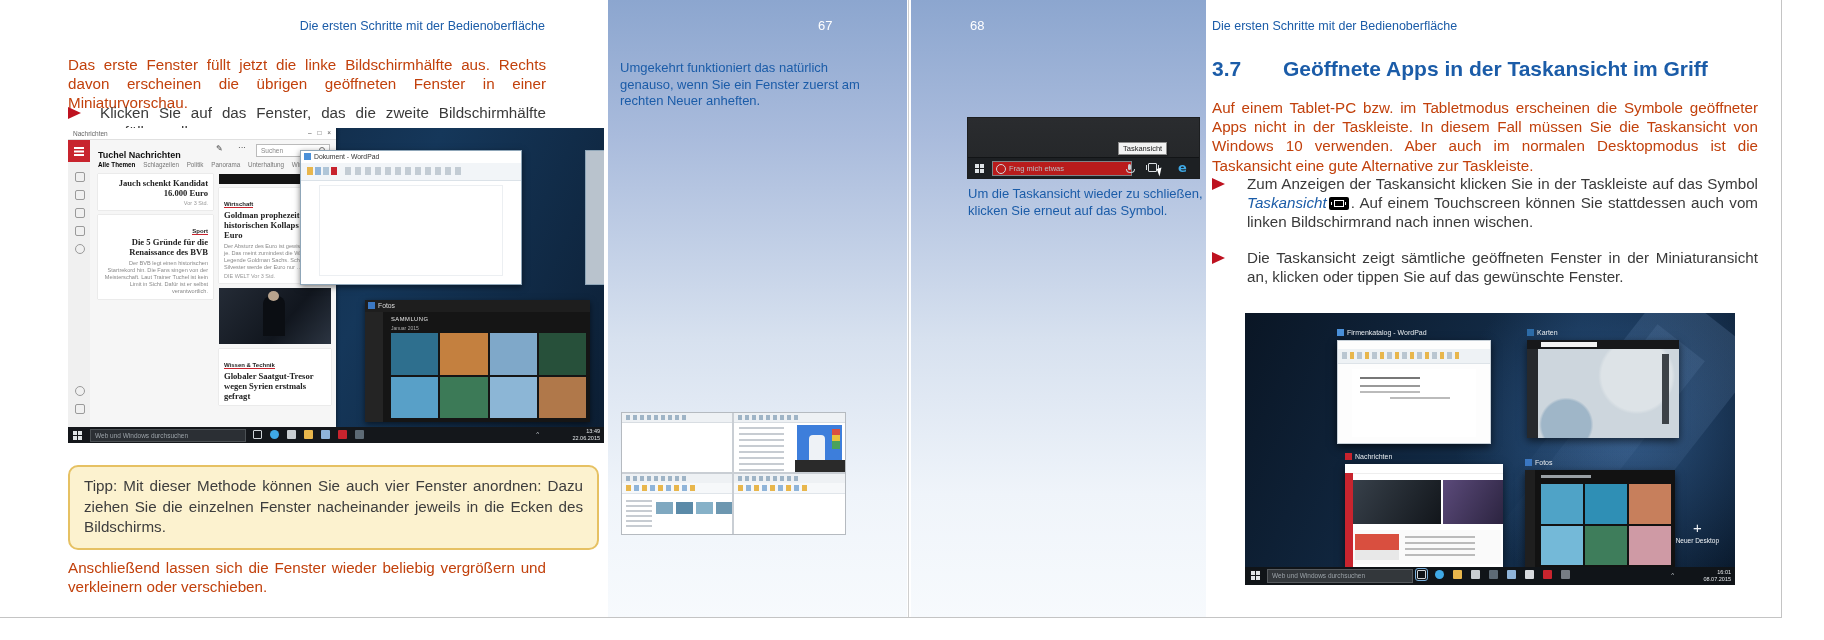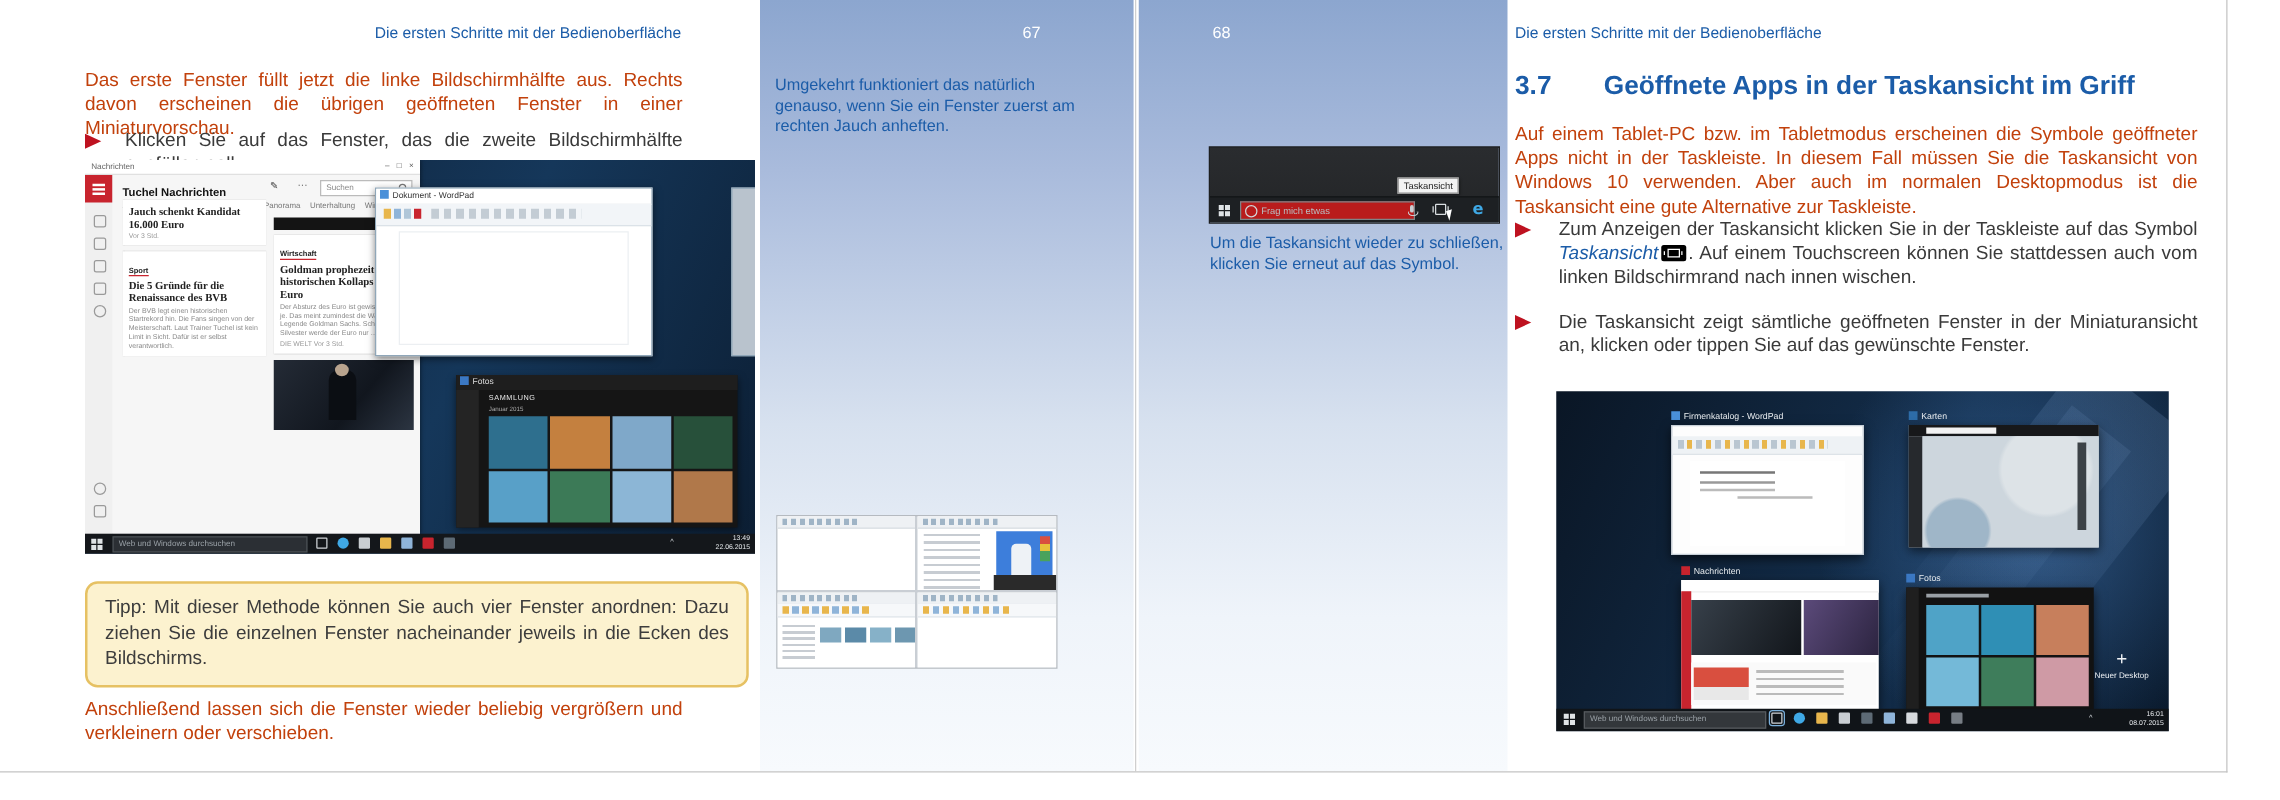--- a/index.html
+++ b/index.html
@@ -54,21 +54,21 @@
   .pencil::before{content:"✎";}
   .dots{position:absolute;left:140px;top:-1px;font-size:8px;color:#444;}
   .dots::before{content:"···";}
   .nw-search{position:absolute;right:2px;top:0;width:68px;height:11px;background:#fff;border:1px solid #bbb;font-size:6.5px;color:#888;line-height:11px;padding-left:4px;}
   .mag{position:absolute;right:3px;top:2px;width:7px;height:7px;}
   .mag::before{content:"";position:absolute;left:0;top:0;width:4px;height:4px;border:1px solid #777;border-radius:50%;}
   .mag::after{content:"";position:absolute;left:5px;top:5px;width:3px;height:1px;background:#777;transform:rotate(45deg);}
   .nw-nav{position:absolute;left:8px;top:21px;right:2px;font-size:6.3px;color:#777;white-space:nowrap;}
   .nw-nav b{color:#000;}
   .nw-nav span{margin-right:6px;}
-  .colA{position:absolute;left:8px;top:20px;width:115px;}
+  .colA{position:absolute;left:8px;top:34px;width:115px;text-align:right;}
   .colB{position:absolute;left:129px;top:34px;width:112px;}
   .card{background:#fff;padding:4px 5px;margin-bottom:5px;box-shadow:0 0 1px rgba(0,0,0,.25);}
   .a-title{font-family:"Liberation Serif",serif;font-weight:bold;font-size:8.6px;line-height:10px;color:#222;}
   .a-meta{font-size:5.5px;color:#999;margin-top:2px;}
   .a-body{font-size:5.6px;line-height:7px;color:#8a8a8a;margin-top:3px;}
   .a-cat{font-size:6px;font-weight:bold;color:#222;border-bottom:1.5px solid #c8242e;display:inline-block;margin-bottom:2px;}
   .photo-bvb{position:relative;width:115px;height:92px;margin-bottom:5px;background:linear-gradient(100deg,#c9ad1e 0%,#c9ad1e 26%,#221d10 30%,#3b3316 40%,#d8bc25 46%,#d8bc25 70%,#241f12 76%,#c9ad1e 84%);overflow:hidden;}
   .jersey{position:absolute;font-weight:bold;color:#17130a;font-size:20px;font-family:"DejaVu Sans",sans-serif;}
   .j1{left:12px;top:48px;}
   .j2{left:62px;top:40px;}
@@ -231,20 +231,24 @@
       </div>
       <div class="colB">
         <div class="photo-strip"></div>
         <div class="card">
           <div class="a-cat">Wirtschaft</div>
           <div class="a-title">Goldman prophezeit historischen Kollaps des Euro</div>
           <div class="a-body">Der Absturz des Euro ist gewisser denn je. Das meint zumindest die Wall-Street-Legende Goldman Sachs. Schon Silvester werde der Euro nur …</div>
           <div class="a-meta">DIE WELT   Vor 3 Std.</div>
         </div>
         <div class="photo-man"></div>
+        <div class="card">
+          <div class="a-cat">Wissen &amp; Technik</div>
+          <div class="a-title">Globaler Saatgut-Tresor wegen Syrien erstmals gefragt</div>
+        </div>
       </div>
     </div>
   </div>
 
   <div class="thumb-wp">
     <div class="th-tb"><span class="ic"></span><span>Dokument - WordPad</span></div>
     <div class="wp-ribbon"></div>
     <div class="wp-doc"></div>
   </div>
   <div class="sliver"></div>
@@ -285,21 +289,21 @@
     </span>
   </div>
 </div>
 
 <div class="tipbox"><span>Tipp: Mit dieser Methode können Sie auch vier Fenster anordnen: Dazu ziehen Sie die einzelnen Fenster nacheinander jeweils in die Ecken des Bildschirms.</span></div>
 
 <p class="body-txt" style="left:68px;top:558px;width:478px;">Anschließend lassen sich die Fenster wieder beliebig vergrößern und verkleinern oder verschieben.</p>
 
 <div class="sidebar sb-left"></div>
 <div class="pagenum" style="left:818px;top:18px;">67</div>
-<div class="margin-note" style="left:620px;top:60px;width:252px;">Umgekehrt funktioniert das natürlich genauso, wenn Sie ein Fenster zuerst am rechten Jauch anheften.</div>
+<div class="margin-note" style="left:620px;top:60px;width:252px;">Umgekehrt funktioniert das natürlich genauso, wenn Sie ein Fenster zuerst am rechten Neuer anheften.</div>
 
 <div class="shot-quad">
   <div class="q" style="left:0;top:0;width:110px;height:59px;">
     <div class="q-tool"></div>
   </div>
   <div class="q" style="left:112px;top:0;width:111px;height:59px;">
     <div class="q-tool"></div>
     <div class="q2-lines"></div>
     <div class="q2-promo"></div>
     <div class="q2-foot"></div>

